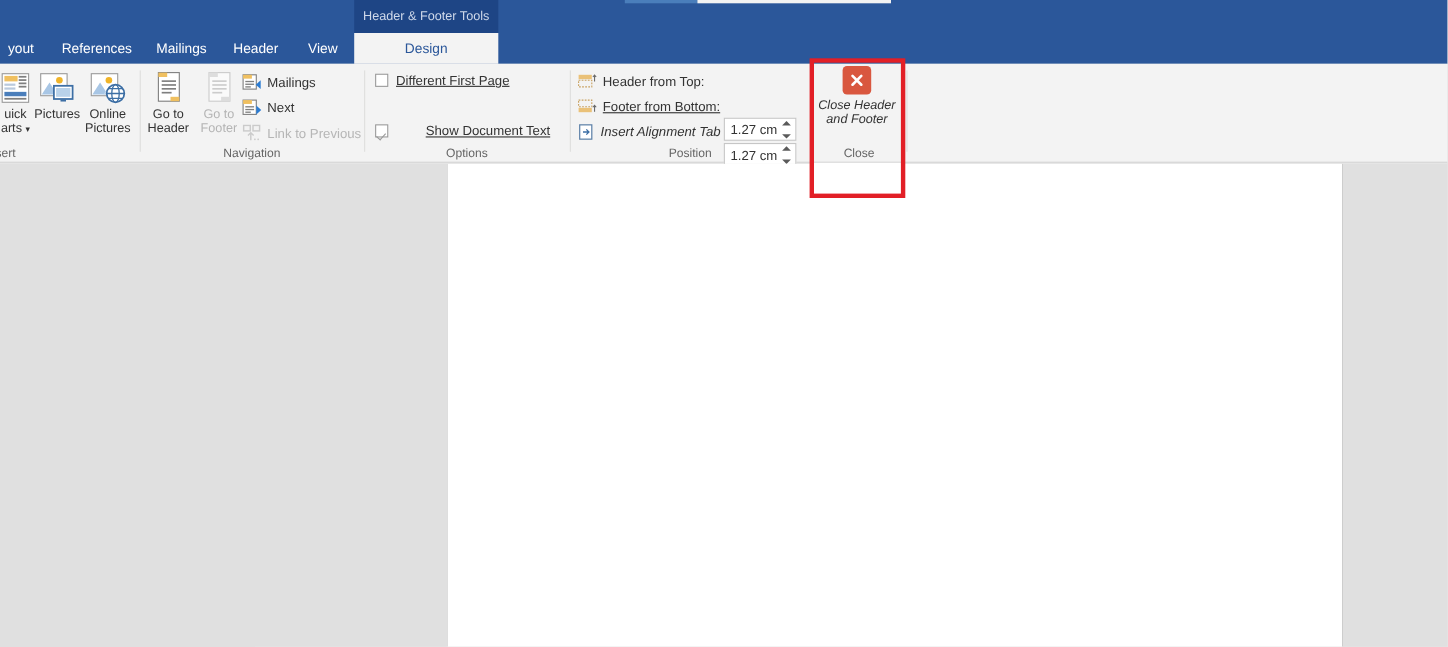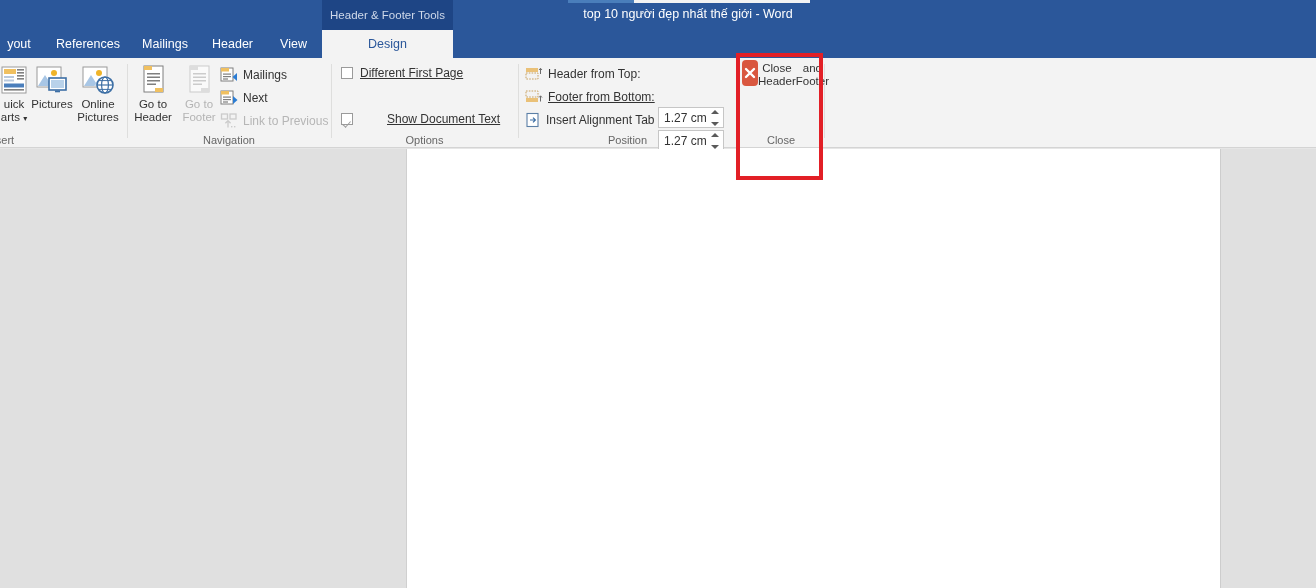--- a/index.html
+++ b/index.html
@@ -131,22 +131,22 @@
     display: flex; flex-direction: column; justify-content: space-between;
     align-items: center;
   }
   .ar-up, .ar-dn { width: 0; height: 0; border-left: 4px solid transparent; border-right: 4px solid transparent; }
   .ar-up { border-bottom: 4px solid #5a5a5a; }
   .ar-dn { border-top: 4px solid #5a5a5a; }
 
   
   .closebtn {
     position: absolute; left: 742px; top: 60px; width: 74px;
-    display: flex; flex-direction: row; align-items: center;
-    font-size: 11.5px; color: #333333; line-height: 13px; text-align: center;
+    display: flex; flex-direction: column; align-items: center;
+    font-size: 11.5px; color: #333333; line-height: 13px; text-align: center; font-style: italic;
   }
   .xicon {
     width: 26px; height: 26px; border-radius: 4px;
     background: #d9573f;
     display: flex; align-items: center; justify-content: center;
     margin-bottom: 4px;
   }
   .highlight {
     position: absolute; left: 736px; top: 53px; width: 87px; height: 127px;
     border: 4px solid #e21f26; pointer-events: none;
@@ -171,21 +171,20 @@
   svg { display: block; }
 </style>
 </head>
 <body>
 
 <div id="app">
 
   <div class="titlebar">
     <div class="qat-strip"></div>
     <div class="qat-strip2"></div>
-    <div class="doc-title">top 10 người đẹp nhất thế giới - Word</div>
   </div>
 
   <div class="ctx-tab">Header &amp; Footer Tools</div>
 
   <div class="tabrow">
     <div class="tab" style="left:-8px;width:54px;">yout</div>
     <div class="tab" style="left:46px;width:84px;">References</div>
     <div class="tab" style="left:130px;width:70px;">Mailings</div>
     <div class="tab" style="left:200px;width:65px;">Header</div>
     <div class="tab" style="left:265px;width:57px;">View</div>
@@ -392,21 +391,21 @@
         <span>Footer from Bottom:</span>
       </div>
       <div class="spin" style="left:139px;top:28px;">
         <span class="val">1.27 cm</span>
         <span class="arrows">
           <span class="ar-up"></span>
           <span class="ar-dn"></span>
         </span>
       </div>
 
-      <div class="smbtn" style="left:6px;top:51px;">
+      <div class="smbtn" style="left:6px;top:51px;font-style:italic;">
         <span>
           <svg width="16" height="16" viewBox="0 0 16 16">
             <rect x="2" y="1.5" width="11" height="13" fill="#ffffff" stroke="#5b7fa6" stroke-width="1.1"></rect>
             <path d="M5 8 L10 8 M8 5.6 L10.4 8 L8 10.4" fill="none" stroke="#3d6fa5" stroke-width="1.2"></path>
           </svg>
         </span>
         <span>Insert Alignment Tab</span>
       </div>
 
       <div class="glabel" style="left:0px;width:217px;">Position</div>

